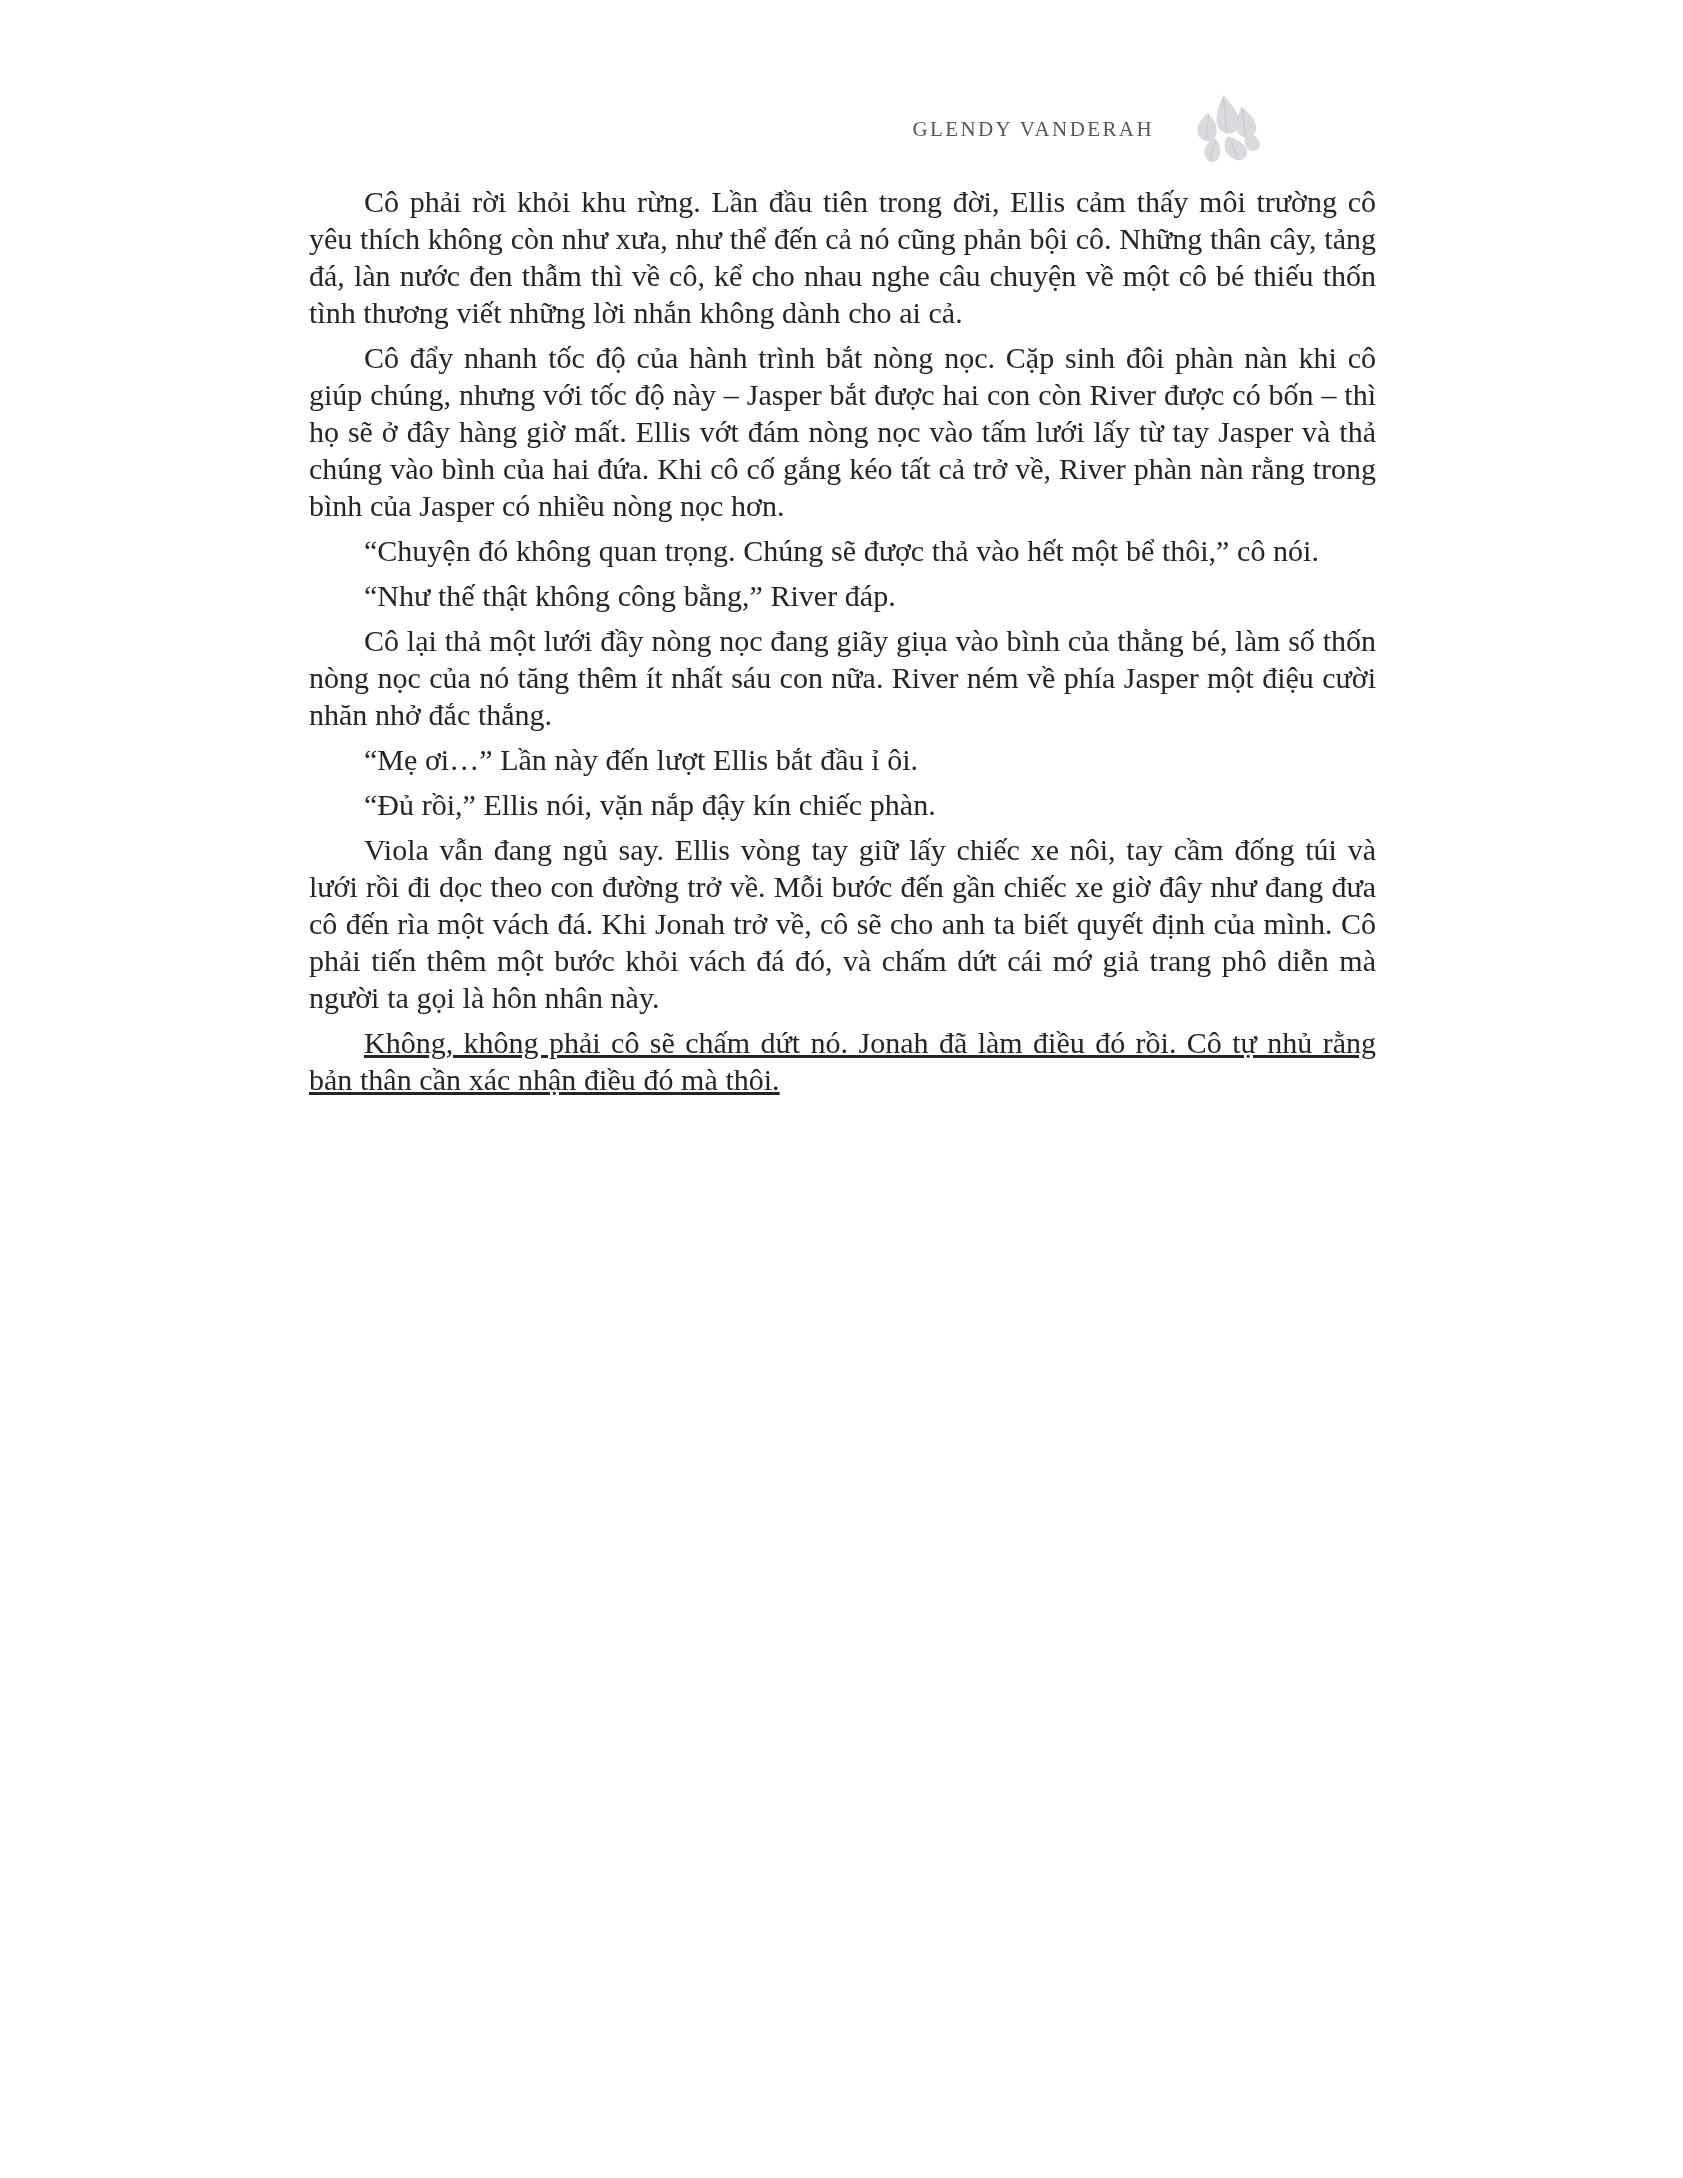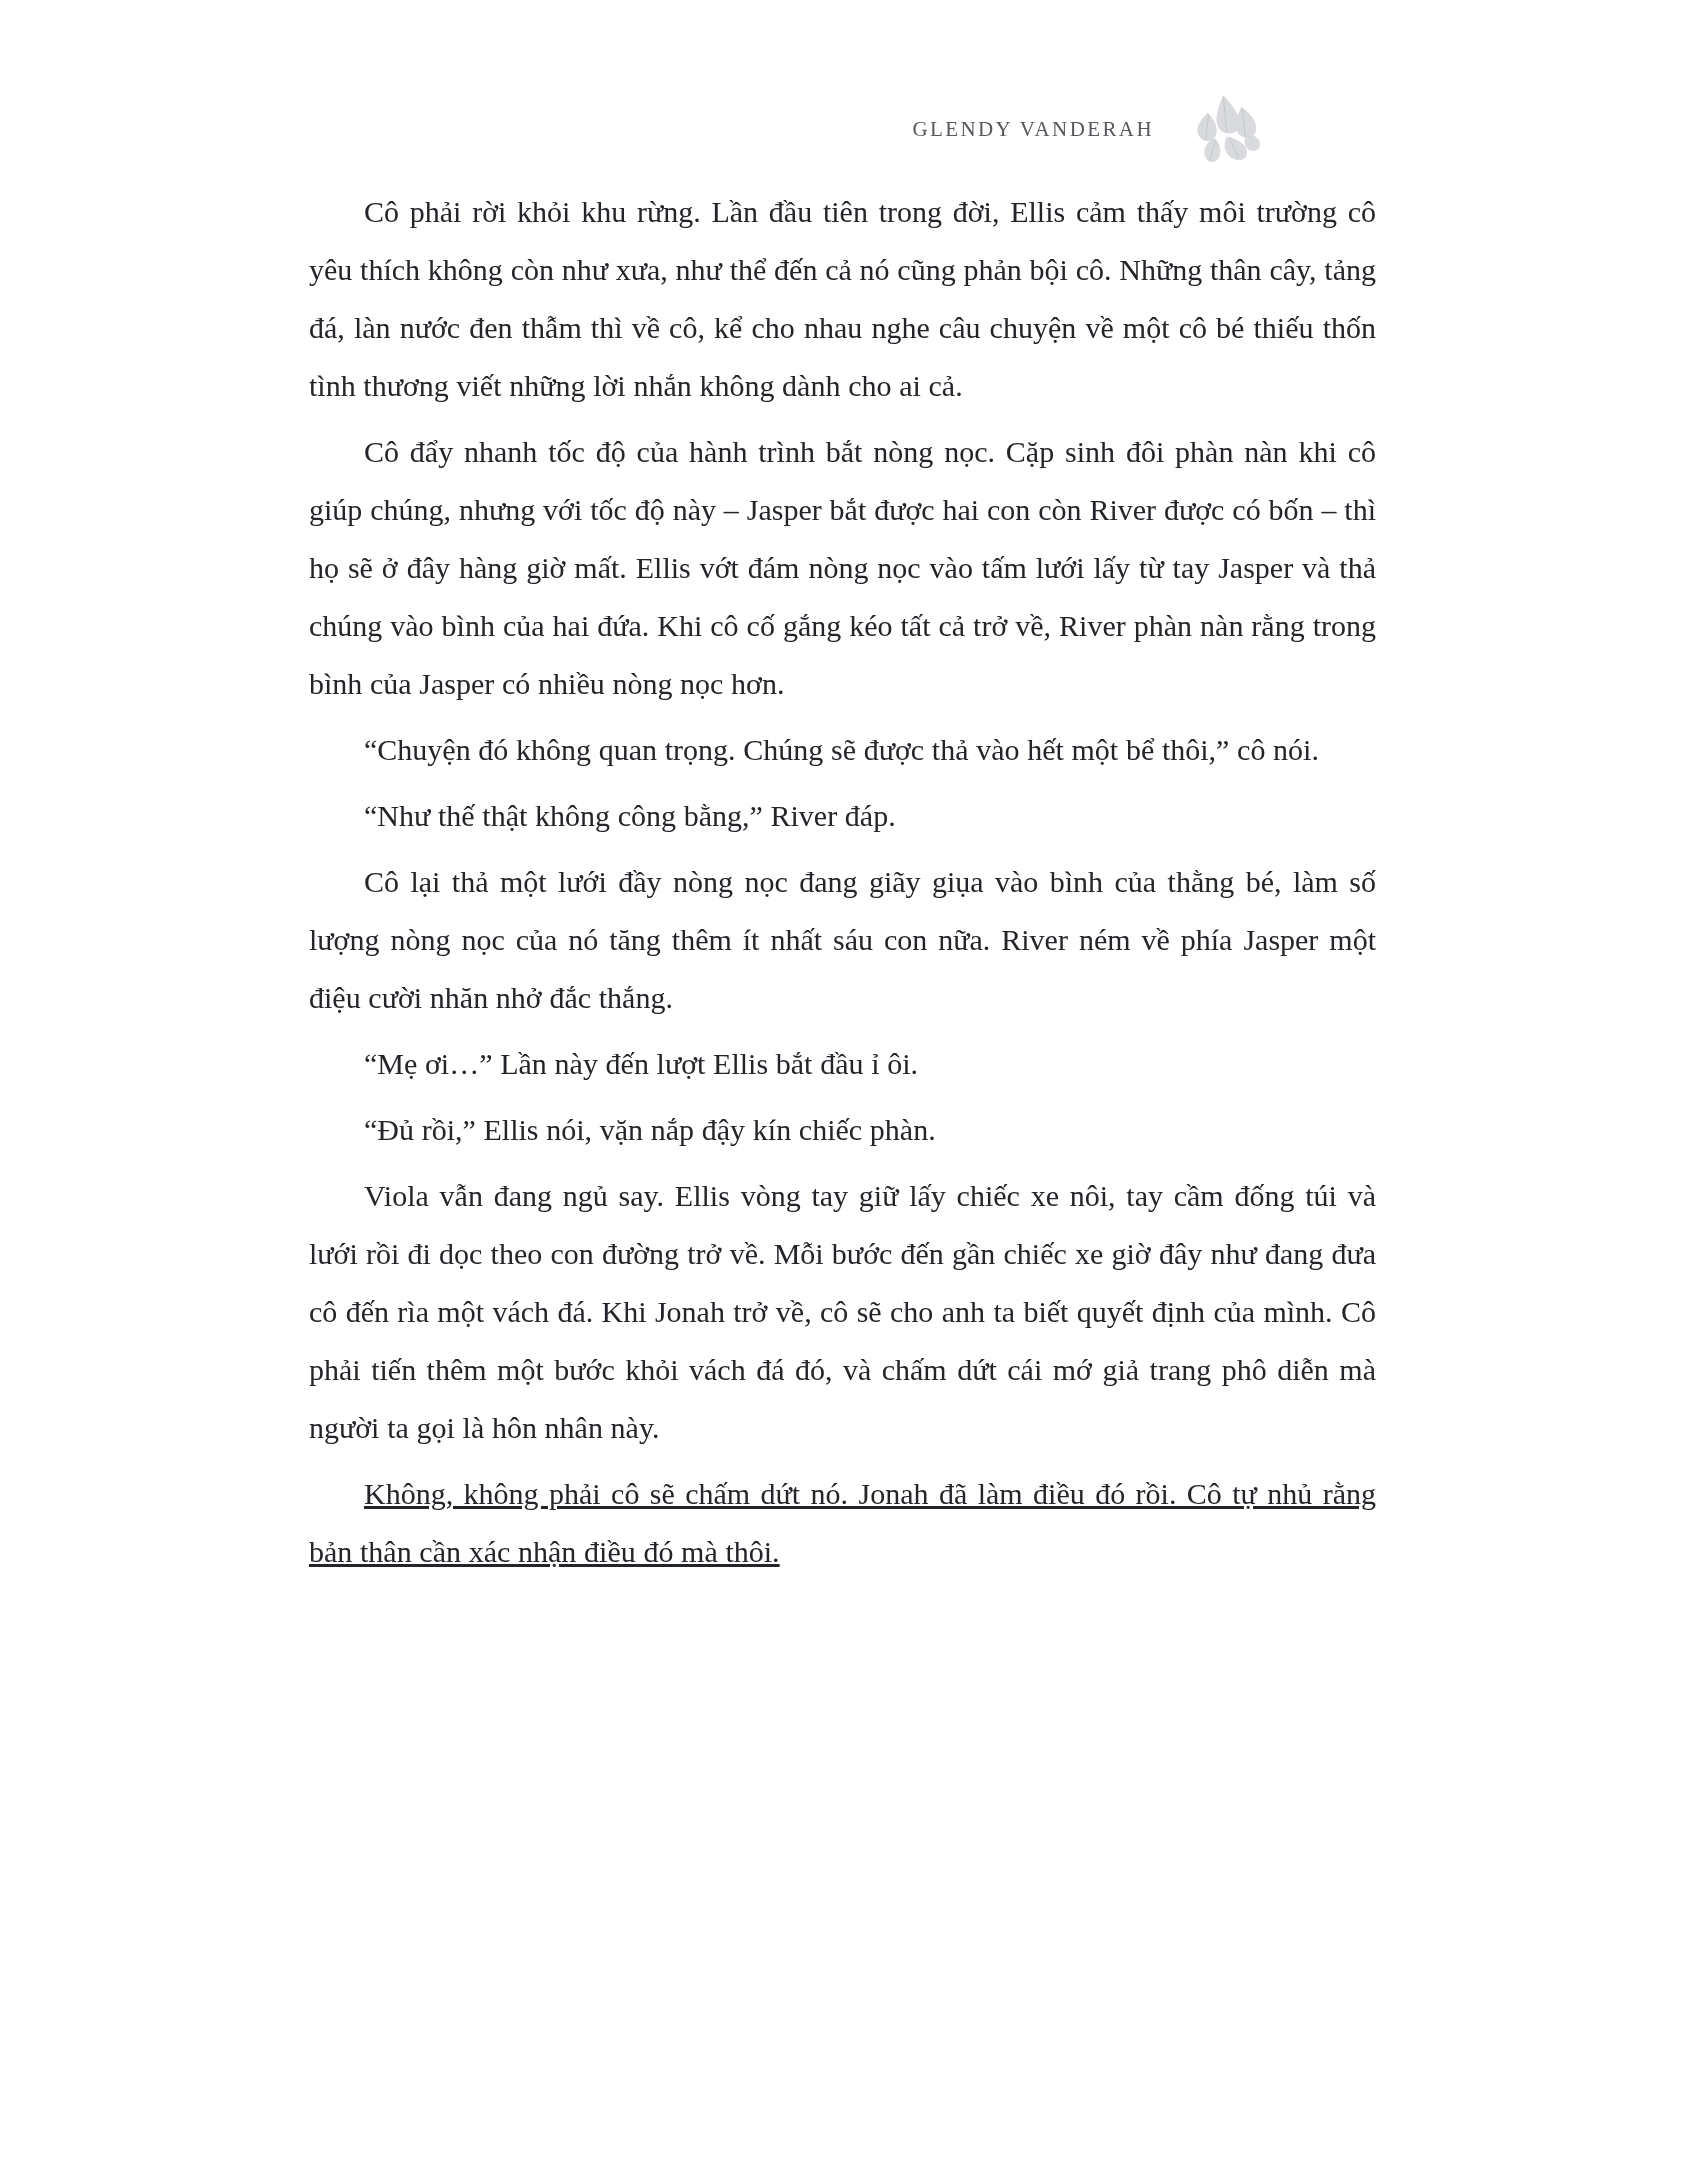--- a/index.html
+++ b/index.html
@@ -48,21 +48,21 @@
   
   .body-column {
     position: absolute;
     left: 309px;
     top: 183px;
     width: 1067px;
   }
   p.para {
     margin: 0 0 8px 0;
     font-size: 30px;
-    line-height: 58px;
+    line-height: 37px;
     text-align: justify;
     text-indent: 55px;
     color: #25242a;
     -webkit-hyphens: none;
     hyphens: none;
     word-spacing: 0.2px;
   }
   p.para:last-child {
     margin-bottom: 0;
     text-decoration: underline;
@@ -106,21 +106,21 @@
         </g>
       </svg>
     </div>
   </div>
 
   <div class="body-column">
     <p class="para">Cô phải rời khỏi khu rừng. Lần đầu tiên trong đời, Ellis cảm thấy môi trường cô yêu thích không còn như xưa, như thể đến cả nó cũng phản bội cô. Những thân cây, tảng đá, làn nước đen thẫm thì về cô, kể cho nhau nghe câu chuyện về một cô bé thiếu thốn tình thương viết những lời nhắn không dành cho ai cả.</p>
     <p class="para">Cô đẩy nhanh tốc độ của hành trình bắt nòng nọc. Cặp sinh đôi phàn nàn khi cô giúp chúng, nhưng với tốc độ này – Jasper bắt được hai con còn River được có bốn – thì họ sẽ ở đây hàng giờ mất. Ellis vớt đám nòng nọc vào tấm lưới lấy từ tay Jasper và thả chúng vào bình của hai đứa. Khi cô cố gắng kéo tất cả trở về, River phàn nàn rằng trong bình của Jasper có nhiều nòng nọc hơn.</p>
     <p class="para">“Chuyện đó không quan trọng. Chúng sẽ được thả vào hết một bể thôi,” cô nói.</p>
     <p class="para">“Như thế thật không công bằng,” River đáp.</p>
-    <p class="para">Cô lại thả một lưới đầy nòng nọc đang giãy giụa vào bình của thằng bé, làm số lượng nòng nọc của nó tăng thêm ít nhất sáu con nữa. River ném về phía Jasper một điệu cười nhăn nhở đắc thắng.</p>
+    <p class="para">Cô lại thả một lưới đầy nòng nọc đang giãy giụa vào bình của thằng bé, làm số thốn nòng nọc của nó tăng thêm ít nhất sáu con nữa. River ném về phía Jasper một điệu cười nhăn nhở đắc thắng.</p>
     <p class="para">“Mẹ ơi…” Lần này đến lượt Ellis bắt đầu ỉ ôi.</p>
     <p class="para">“Đủ rồi,” Ellis nói, vặn nắp đậy kín chiếc phàn.</p>
     <p class="para">Viola vẫn đang ngủ say. Ellis vòng tay giữ lấy chiếc xe nôi, tay cầm đống túi và lưới rồi đi dọc theo con đường trở về. Mỗi bước đến gần chiếc xe giờ đây như đang đưa cô đến rìa một vách đá. Khi Jonah trở về, cô sẽ cho anh ta biết quyết định của mình. Cô phải tiến thêm một bước khỏi vách đá đó, và chấm dứt cái mớ giả trang phô diễn mà người ta gọi là hôn nhân này.</p>
     <p class="para">Không, không phải cô sẽ chấm dứt nó. Jonah đã làm điều đó rồi. Cô tự nhủ rằng bản thân cần xác nhận điều đó mà thôi.</p>
   </div>
 
 
 </div>
 
 

